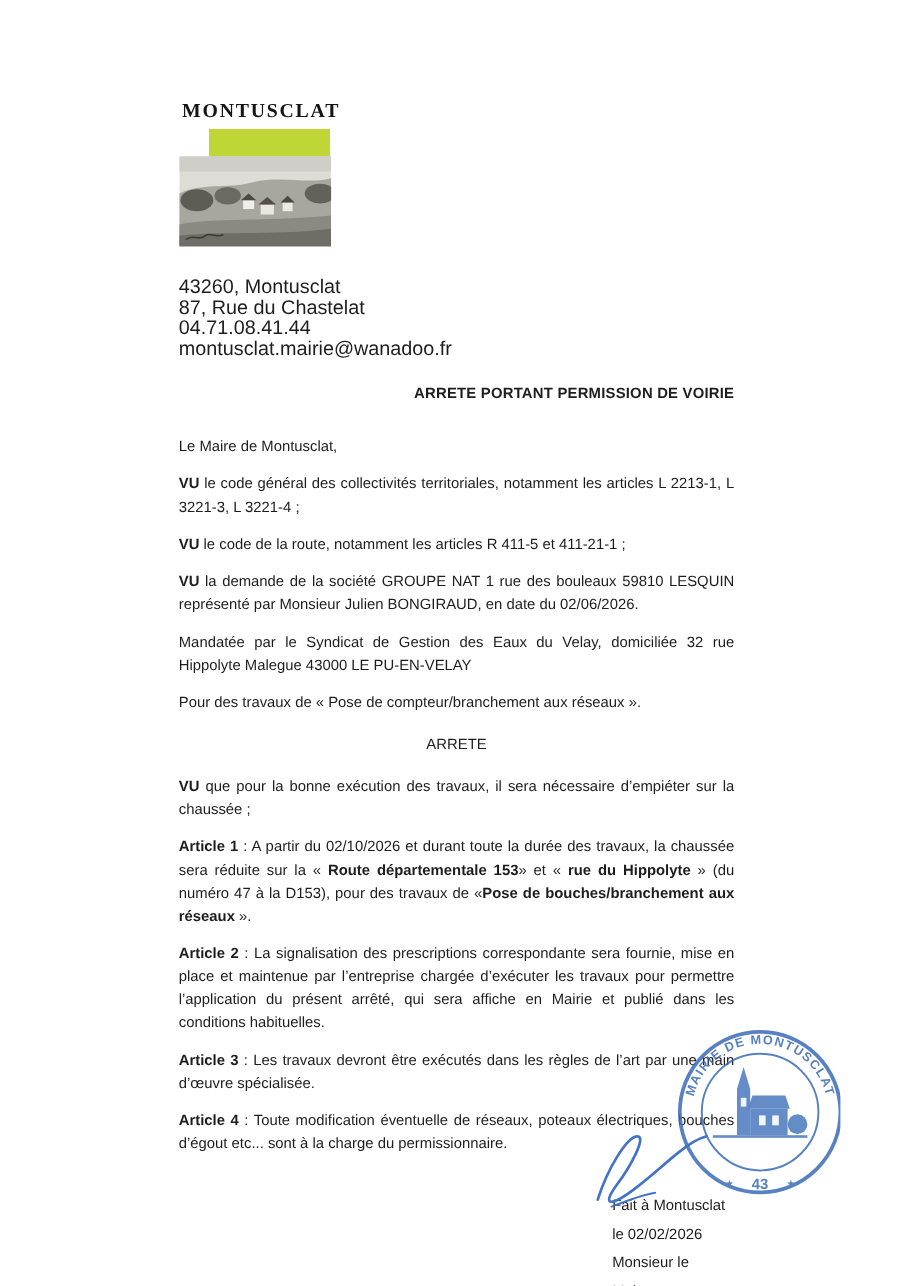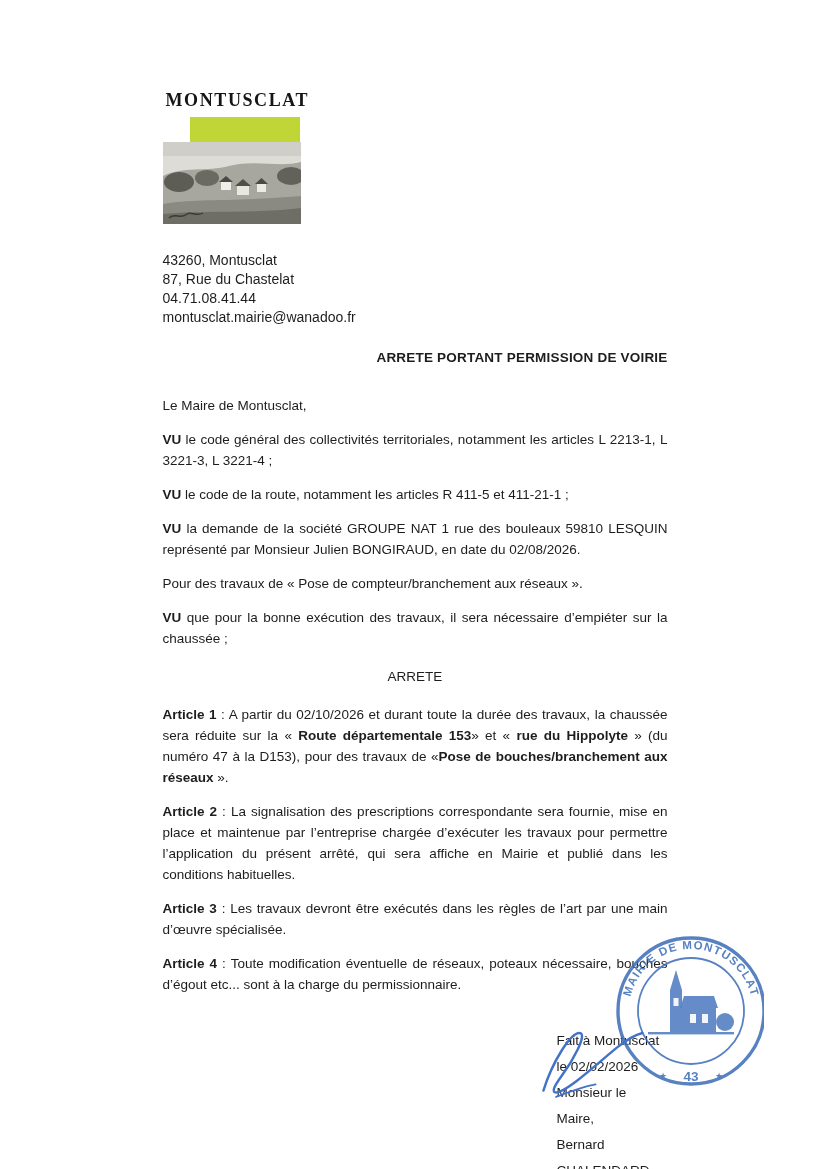--- a/index.html
+++ b/index.html
@@ -13,21 +13,21 @@
   }
   .content { padding:90px 96px 0 99px; }
   .commune {
     font-family:"Liberation Serif","DejaVu Serif",serif;
     font-size:18px; font-weight:bold; letter-spacing:1.6px; color:#151515;
     margin-left:3px; line-height:21px;
   }
   .logo { position:relative; width:140px; height:107px; margin-top:6px; }
   .logo-green { position:absolute; left:27px; top:0; width:110px; height:96px; }
   .logo-photo { position:absolute; left:0; top:25px; width:138px; height:82px; }
-  .contact { margin-top:27px; font-size:14px; line-height:19px; font-style:normal; }
+  .contact { margin-top:27px; font-size:18px; line-height:19px; font-style:normal; }
   .doc-title { margin-top:20px; text-align:right; font-weight:bold; font-size:13.5px; letter-spacing:.2px; }
   .doc-body { margin-top:27px; }
   .para { margin:13px 0; text-align:justify; }
   .para.center { text-align:center; margin:17px 0; }
   .signature-block { margin-top:33px; margin-left:394px; line-height:26px; position:relative; z-index:1; }
   .stamp { position:absolute; left:548px; top:932px; width:158px; height:158px; opacity:.85; z-index:2; }
   .handwritten { position:absolute; left:458px; top:1015px; width:140px; height:90px; z-index:2; }
 </style>
 </head>
 <body>
@@ -66,28 +66,29 @@
       <div>04.71.08.41.44</div>
       <div>montusclat.mairie@wanadoo.fr</div>
     </div>
 
     <div class="doc-title">ARRETE PORTANT PERMISSION DE VOIRIE</div>
 
     <div class="doc-body" id="doc-body">
         <p class="para"><span>Le Maire de Montusclat,</span></p>
         <p class="para"><strong>VU</strong><span> le code général des collectivités territoriales, notamment les articles L 2213-1, L 3221-3, L 3221-4 ;</span></p>
         <p class="para"><strong>VU</strong><span> le code de la route, notamment les articles R 411-5 et 411-21-1 ;</span></p>
-        <p class="para"><strong>VU</strong><span> la demande de la société GROUPE NAT 1 rue des bouleaux 59810 LESQUIN représenté par Monsieur Julien BONGIRAUD, en date du 02/08/2026.</span></p>
+        <p class="para"><strong>VU</strong><span> la demande de la société GROUPE NAT 1 rue des bouleaux 59810 LESQUIN représenté par Monsieur Julien BONGIRAUD, en date du 02/06/2026.</span></p>
+        <p class="para"><span>Mandatée par le Syndicat de Gestion des Eaux du Velay, domiciliée 32 rue Hippolyte Malegue 43000 LE PU-EN-VELAY</span></p>
         <p class="para"><span>Pour des travaux de « Pose de compteur/branchement aux réseaux ».</span></p>
+        <p class="para center"><span>ARRETE</span></p>
         <p class="para"><strong>VU</strong><span> que pour la bonne exécution des travaux, il sera nécessaire d’empiéter sur la chaussée ;</span></p>
-        <p class="para center"><span>ARRETE</span></p>
         <p class="para"><strong>Article 1</strong><span> : A partir du 02/10/2026 et durant toute la durée des travaux, la chaussée sera réduite sur la « </span><strong>Route départementale 153</strong><span>» et « </span><strong>rue du Hippolyte</strong><span> » (du numéro 47 à la D153), pour des travaux de «</span><strong>Pose de bouches/branchement aux réseaux</strong><span> ».</span></p>
         <p class="para"><strong>Article 2</strong><span> : La signalisation des prescriptions correspondante sera fournie, mise en place et maintenue par l’entreprise chargée d’exécuter les travaux pour permettre l’application du présent arrêté, qui sera affiche en Mairie et publié dans les conditions habituelles.</span></p>
         <p class="para"><strong>Article 3</strong><span> : Les travaux devront être exécutés dans les règles de l’art par une main d’œuvre spécialisée.</span></p>
-        <p class="para"><strong>Article 4</strong><span> : Toute modification éventuelle de réseaux, poteaux nécessaire, bouches d’égout etc... sont à la charge du permissionnaire.</span></p>
+        <p class="para"><strong>Article 4</strong><span> : Toute modification éventuelle de réseaux, poteaux électriques, bouches d’égout etc... sont à la charge du permissionnaire.</span></p>
       </div>
 
     <div class="signature-block">
       <div>Fait à Montusclat le 02/02/2026</div>
       <div>Monsieur le Maire,</div>
       <div>Bernard CHALENDARD</div>
     </div>
   </div>
 
   <svg class="stamp" viewBox="0 0 158 158">

